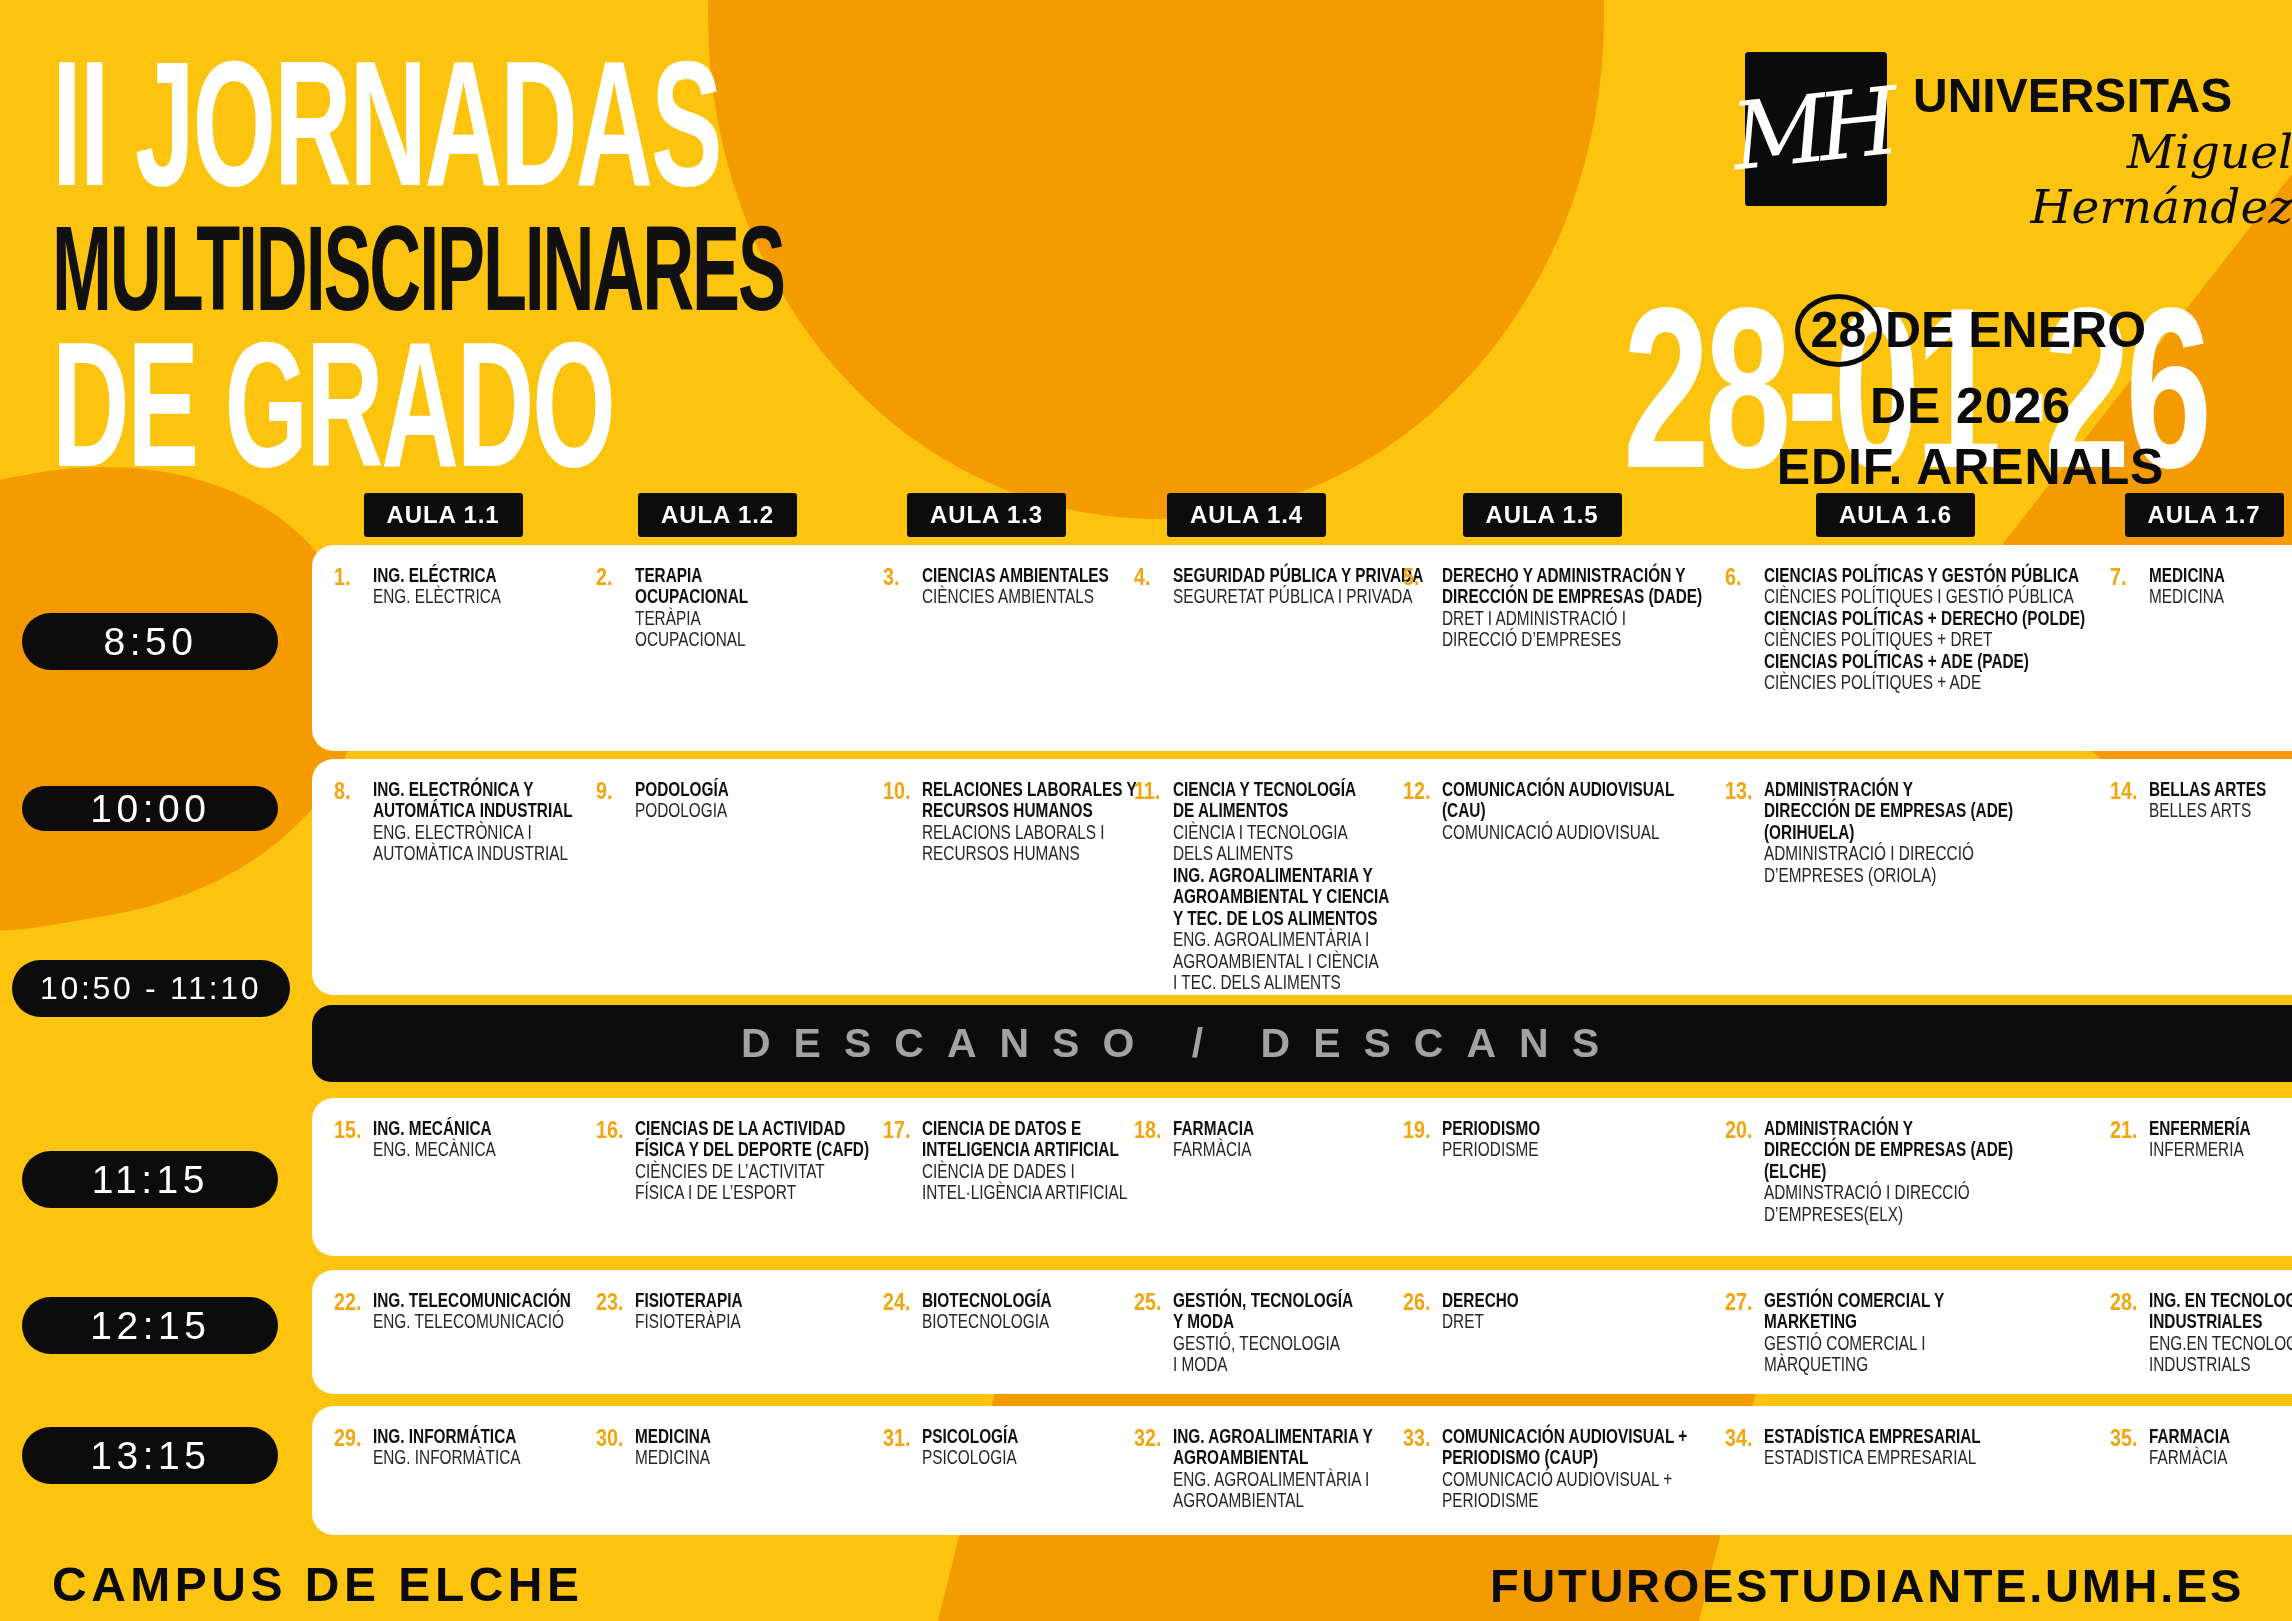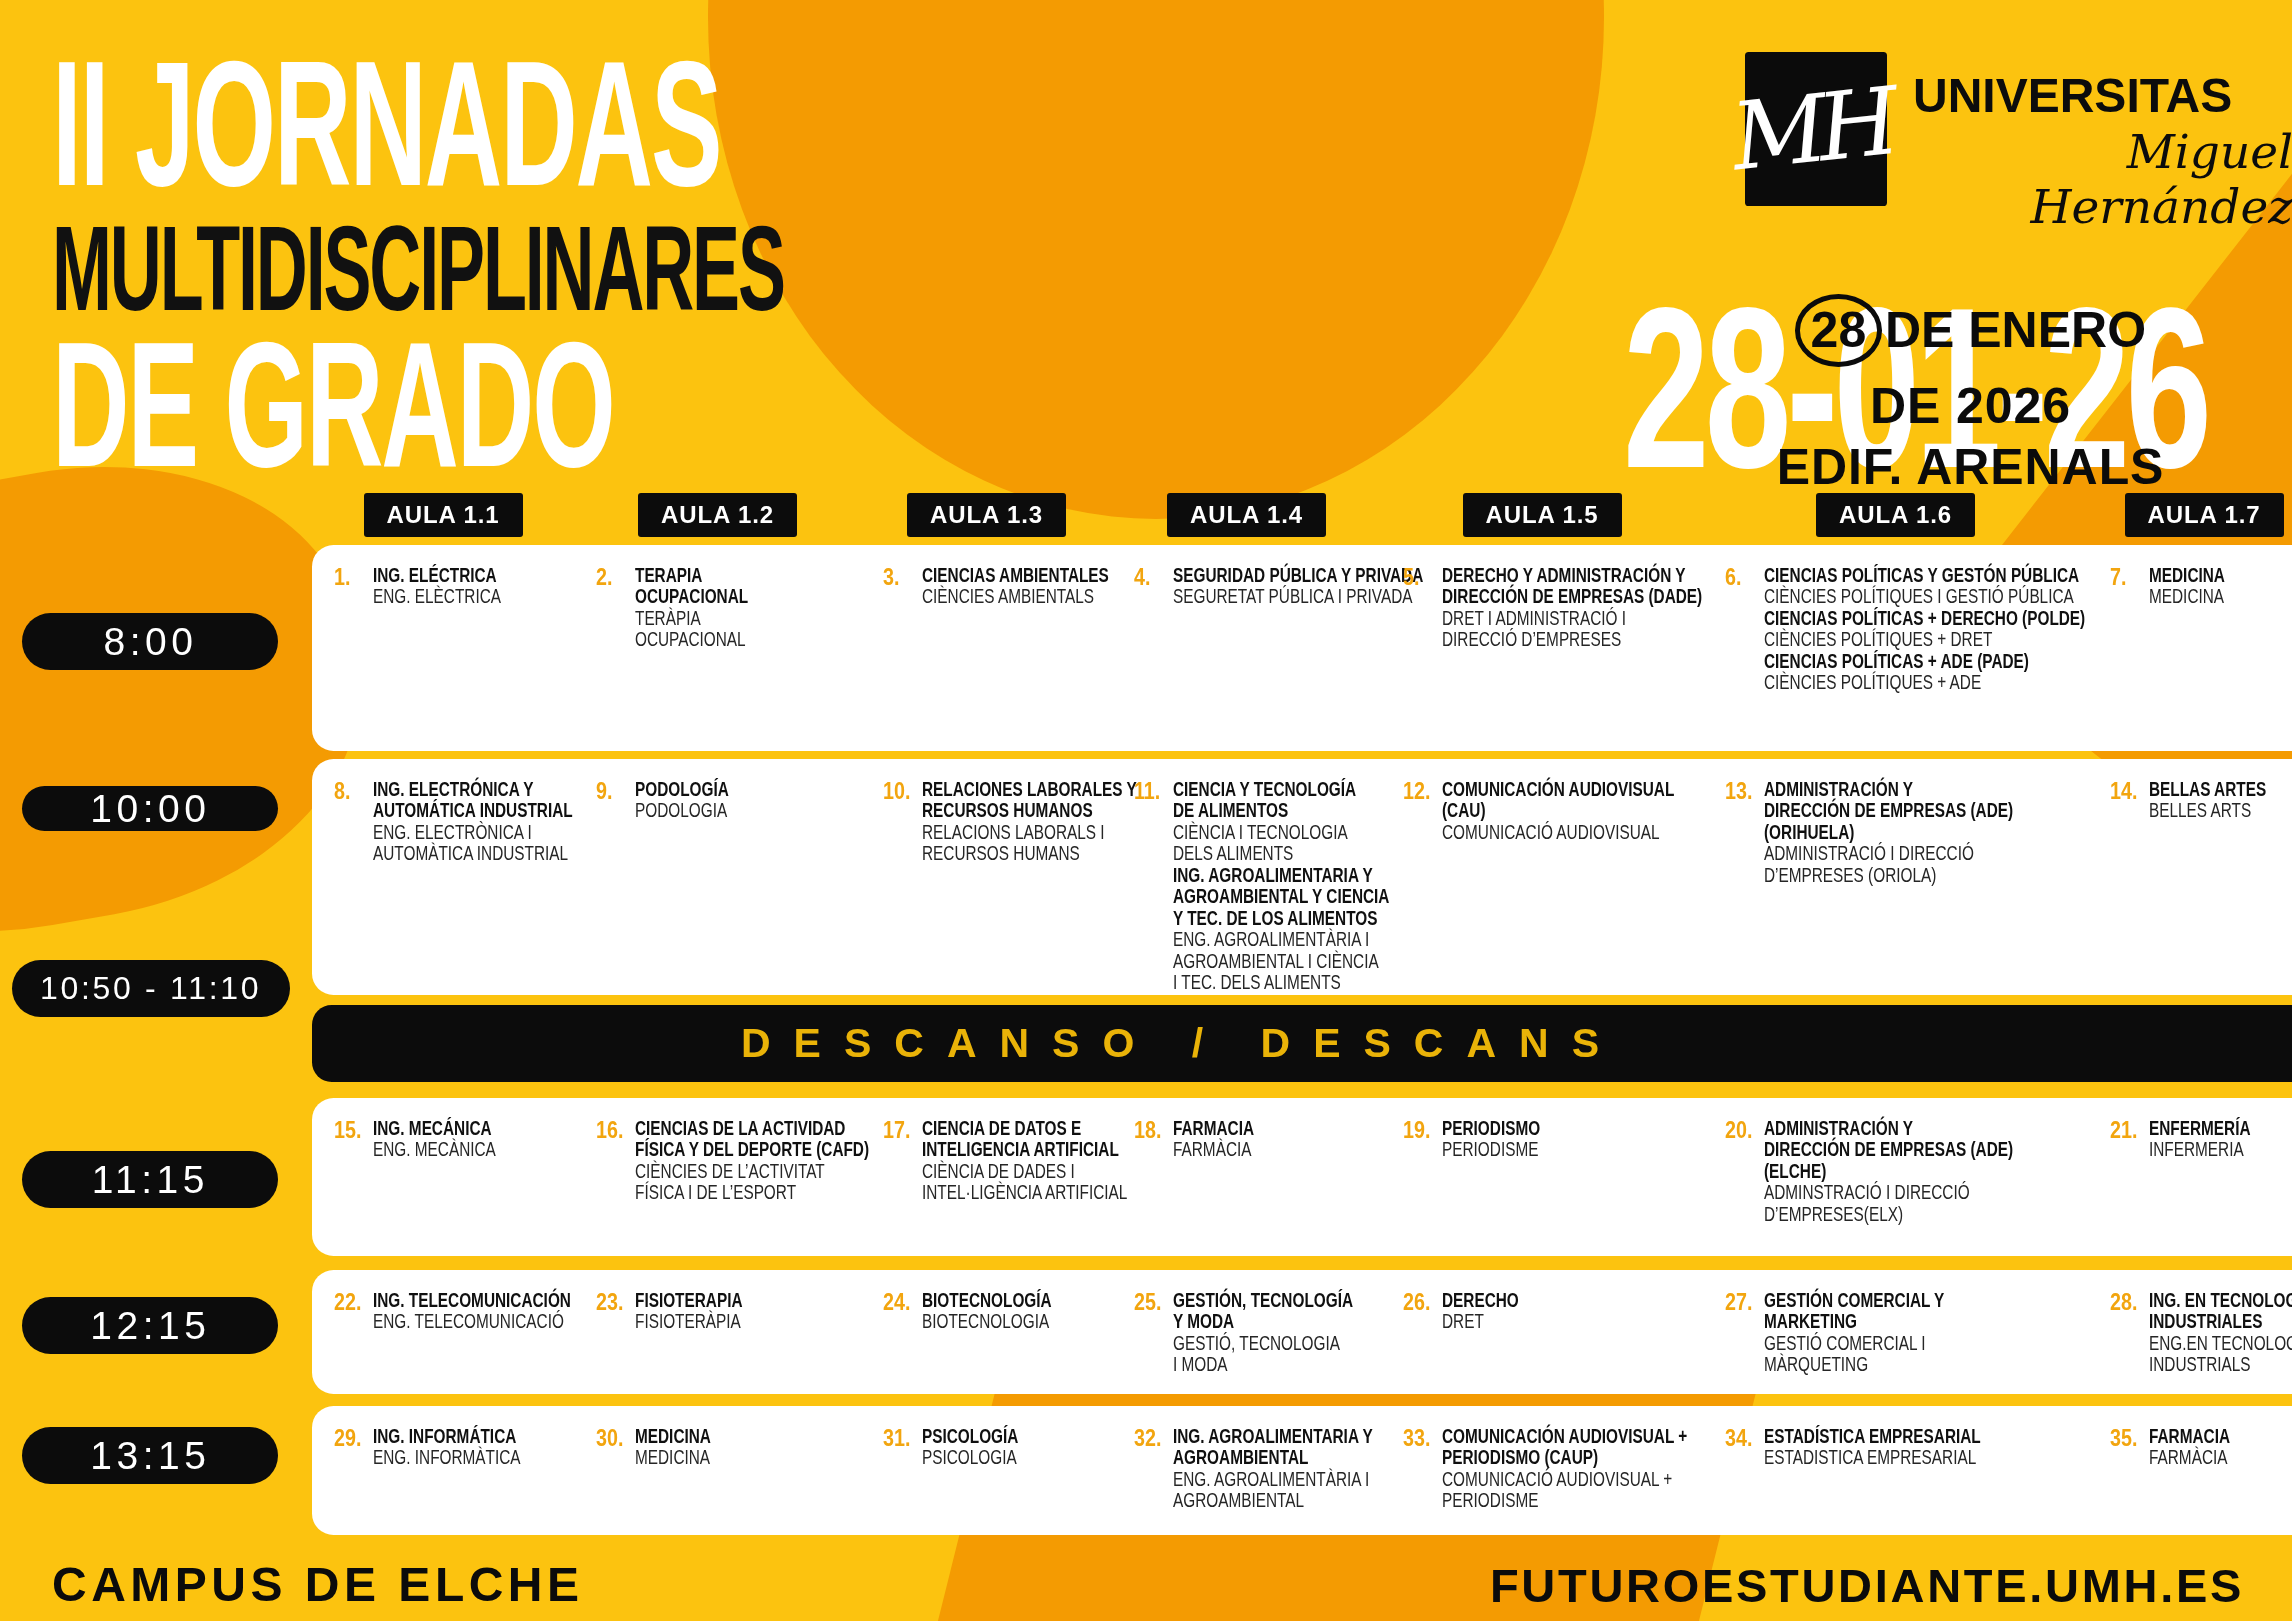--- a/index.html
+++ b/index.html
@@ -50,21 +50,21 @@
   .p3{top:1098px;height:158px;}
   .p4{top:1270px;height:124px;}
   .p5{top:1406px;height:129px;}
   .cell{display:flex;align-items:flex-start;padding:19.7px 0 0 21.5px;}
   .cn{flex:none;width:39px;color:var(--accent);font-weight:700;font-size:24px;line-height:23px;transform:scaleX(.82);transform-origin:0 0;}
   .ctxt{min-width:0;}
   .ct{font-weight:700;font-size:19.7px;line-height:21.5px;color:#101010;white-space:pre;transform:scaleX(.78);transform-origin:0 0;}
   .cs{font-weight:400;font-size:19.7px;line-height:21.5px;color:#262626;white-space:pre;transform:scaleX(.78);transform-origin:0 0;}
   
   .break-bar{position:absolute;left:312px;width:2008px;top:1005px;height:77px;background:#0c0c0c;border-radius:19.7px 0 0 19.7px;display:flex;align-items:center;justify-content:center;z-index:2;}
-  .break-label{color:#eab308;font-size:41px;font-weight:700;letter-spacing:23px;padding-right:269px;white-space:pre;}
+  .break-label{color:#a3a3a3;font-size:41px;font-weight:700;letter-spacing:23px;padding-right:269px;white-space:pre;}
   
   .time-pill{position:absolute;left:22.4px;width:256px;height:57px;background:#0c0c0c;border-radius:30px;display:flex;align-items:center;justify-content:center;color:#fff;font-size:39px;letter-spacing:4.5px;z-index:2;white-space:pre;}
   .tp0{top:613px;}
   .tp1{top:786px;height:45px;}
   .tp2{top:960px;left:11.6px;width:278px;font-size:32px;letter-spacing:2.7px;}
   .tp3{top:1151px;}
   .tp4{top:1297px;}
   .tp5{top:1427px;}
   
   .footer-left{position:absolute;left:52px;top:1557px;font-size:48px;font-weight:700;letter-spacing:4.5px;color:#0b0b0b;z-index:2;white-space:pre;}
@@ -416,21 +416,21 @@
     <div class="cell">
       <span class="cn">35.</span>
       <div class="ctxt">
         <div class="ct">FARMACIA</div>
         <div class="cs">FARMÀCIA</div>
       </div>
     </div>
   </div>
 
 <div id="time-rail">
-    <div class="time-pill tp0">8:00</div>
+    <div class="time-pill tp0">8:50</div>
     <div class="time-pill tp1">10:00</div>
     <div class="time-pill tp2">10:50 - 11:10</div>
     <div class="time-pill tp3">11:15</div>
     <div class="time-pill tp4">12:15</div>
     <div class="time-pill tp5">13:15</div>
   </div>
 
 <div class="footer-left">CAMPUS DE ELCHE</div>
 <div class="footer-right">FUTUROESTUDIANTE.UMH.ES</div>
 

